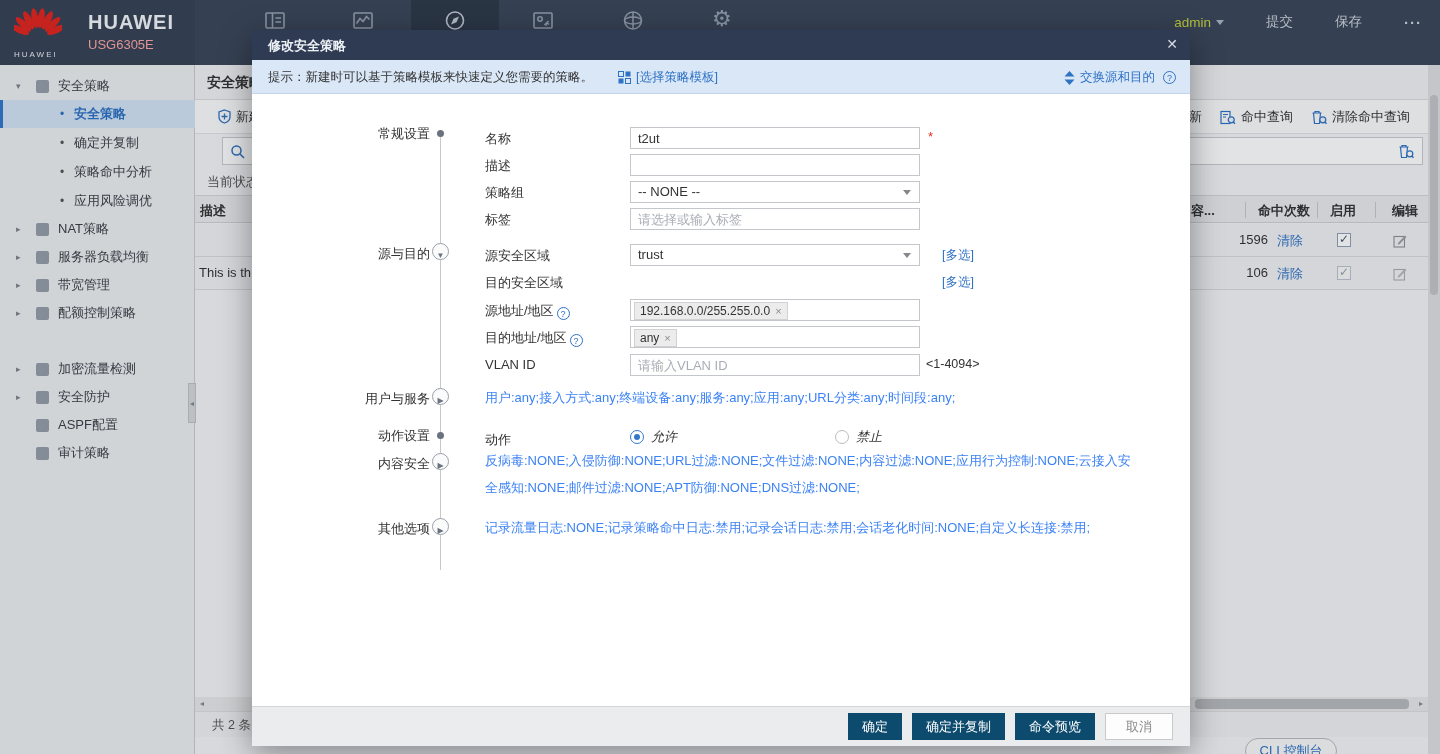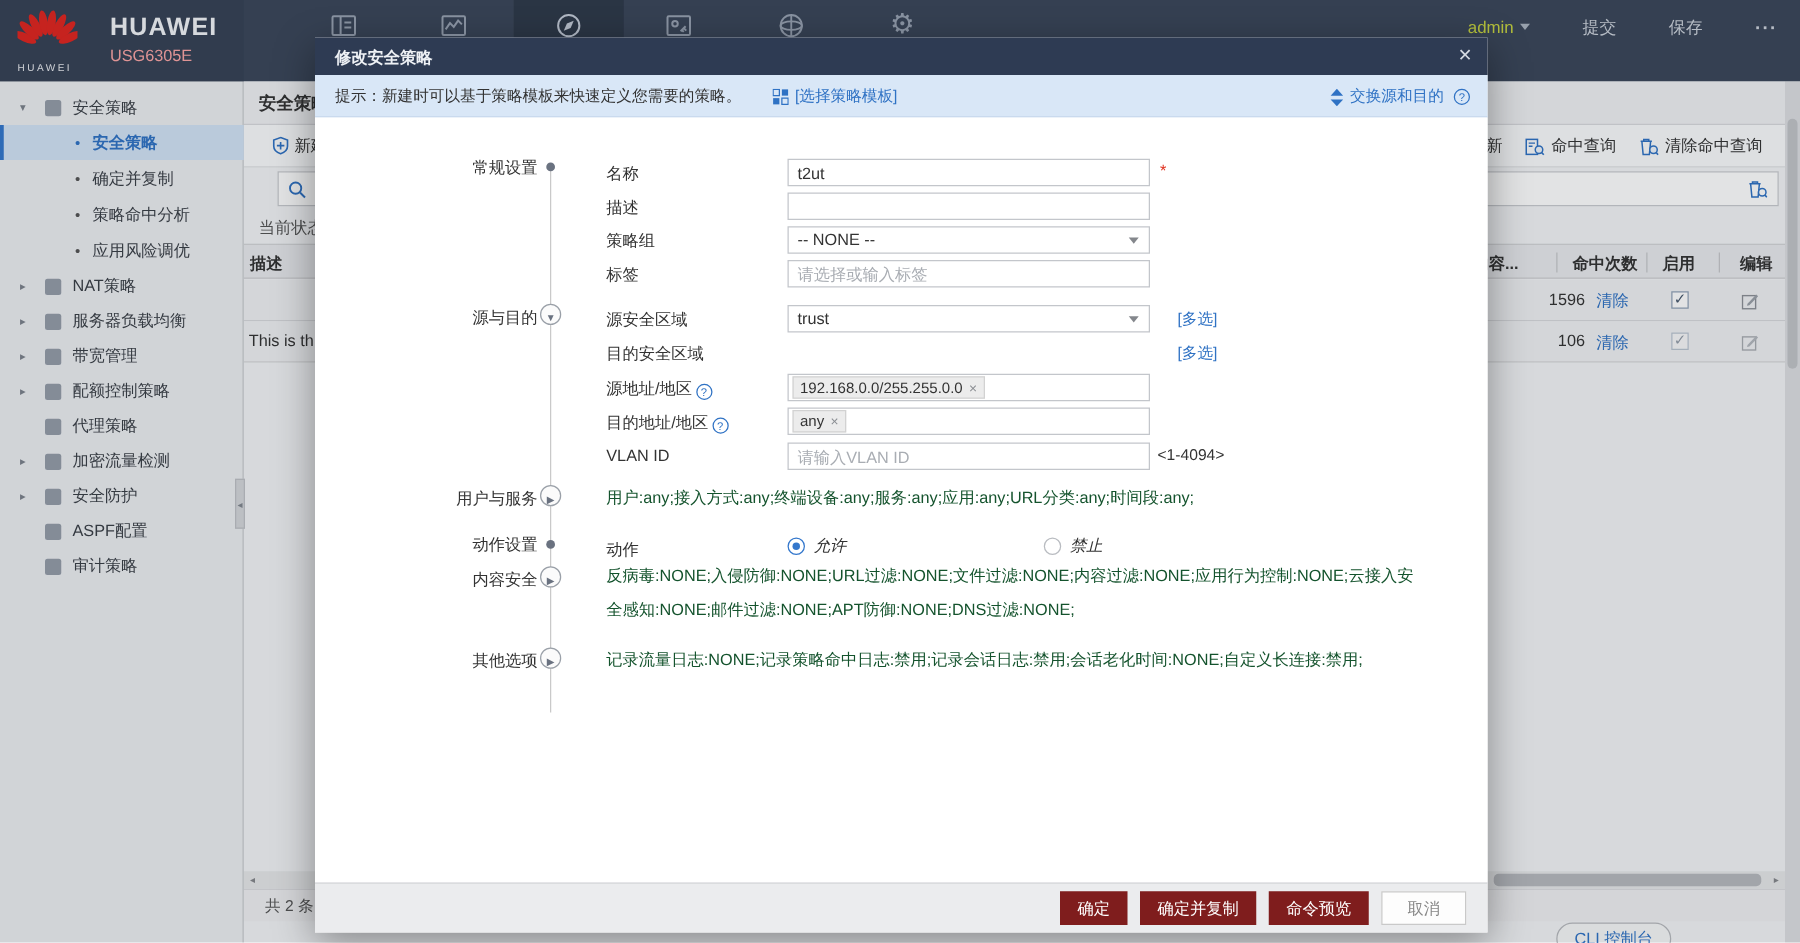--- a/index.html
+++ b/index.html
@@ -71,41 +71,41 @@
   .m-title { position:absolute; left:0; top:0; width:938px; height:30px; background:#2e3b53; }
   .m-title-text { position:absolute; left:16px; top:7px; font-size:13px; font-weight:bold; color:#eef1f5; }
   .m-close { position:absolute; right:12px; top:6px; font-size:14px; color:#d6dbe3; cursor:pointer; }
   .m-hint { position:absolute; left:0; top:30px; width:938px; height:34px; background:#d9e7f7; border-bottom:1px solid #c5d6ec; font-size:12.5px; }
   .m-hint-text { position:absolute; left:16px; top:9px; color:#333; }
   .m-hint-link { position:absolute; left:384px; top:9px; color:#2f72c4; cursor:pointer; }
   .m-swap { position:absolute; right:14px; top:9px; color:#2f72c4; display:flex; gap:5px; align-items:center; cursor:pointer; }
   .m-body { position:absolute; left:0; top:64px; width:938px; height:612px; background:#fff; }
   .m-foot { position:absolute; left:0; top:676px; width:938px; height:40px; background:#ebecee; border-top:1px solid #d5d6d9; display:flex; justify-content:flex-end; align-items:center; gap:10px; padding-right:17px; }
   .btn { height:27px; border:none; font-size:13px; cursor:pointer; font-family:inherit; }
-  .btn-blue { background:#7f1d1d; color:#fff; padding:0 14px;font-family:Liberation Mono, monospace; }
+  .btn-blue { background:#0c4a6e; color:#fff; padding:0 14px;font-family:Liberation Mono, monospace; }
   .btn-plain { background:#fdfdfd; border:1px solid #c9c9c9; color:#888; padding:0 20px; }
 
   .vline { position:absolute; left:188px; top:40px; width:1px; height:436px; background:#c9c9c9; }
   .slabel { position:absolute; left:28px; width:150px; text-align:right; font-size:13px; color:#333; white-space:nowrap; }
   .tdot { position:absolute; left:185px; width:7px; height:7px; border-radius:50%; background:#6a7280; }
   .tcirc { position:absolute; left:180px; width:17px; height:17px; border-radius:50%; border:1px solid #9aa0a8; background:#fbfbfb; text-align:center; }
   .tcirc span { font-size:8px; color:#6a7280; line-height:15px; }
   .flabel { position:absolute; left:233px; font-size:13px; color:#333; white-space:nowrap; }
   .ipt { position:absolute; left:378px; width:290px; height:22px; border:1px solid #c3c6cb; background:#fff; font-size:13px; color:#333; padding:0 7px; font-family:inherit; }
   .ipt::placeholder { color:#a9adb3; }
   .selbox { position:absolute; left:378px; width:290px; height:22px; border:1px solid #c3c6cb; background:#fff; font-size:13px; color:#333; line-height:20px; padding:0 7px; cursor:pointer; }
   .sel-arrow { position:absolute; right:8px; top:8px; width:0; height:0; border-left:4px solid transparent; border-right:4px solid transparent; border-top:5px solid #84878c; }
   .chipbox { position:absolute; left:378px; width:290px; height:22px; border:1px solid #c3c6cb; background:#fff; padding:1px 3px; }
   .chip { display:inline-block; background:#ececec; border:1px solid #d2d2d2; font-size:12px; color:#333; padding:1px 5px; white-space:nowrap; }
   .chip-x { color:#8a8d92; margin-left:5px; cursor:pointer; font-size:11px; }
   .star { position:absolute; left:676px; color:#e0301e; font-size:13px; }
   .mlink { position:absolute; left:690px; font-size:12.5px; color:#2f72c4; cursor:pointer; white-space:nowrap; }
   .fhint { position:absolute; left:674px; font-size:12.5px; color:#333; white-space:nowrap; }
   .help { display:inline-block; width:13px; height:13px; border:1px solid #2f72c4; border-radius:50%; color:#2f72c4; font-size:9px; line-height:12px; text-align:center; vertical-align:-2px; margin-left:3px; cursor:pointer; }
-  .summary { position:absolute; left:233px; font-size:13px; color:#14532d; line-height:27px; }
+  .summary { position:absolute; left:233px; font-size:13px; color:#3b82f6; line-height:27px; }
   .radio-row { position:absolute; display:flex; align-items:center; gap:7px; cursor:pointer;font-style:italic; }
   .rd { width:14px; height:14px; border-radius:50%; border:1px solid #b9bcc1; background:#fff; position:relative; }
   .rd.on { border-color:#3377cc; }
   .rd.on::after { content:""; position:absolute; left:3px; top:3px; width:6px; height:6px; border-radius:50%; background:#3377cc; }
   .rlabel { font-size:13px; color:#333; }
 </style>
 </head>
 <body>
 
 <div class="hdr">
@@ -207,24 +207,20 @@
   </div>
   <div class="sb-row" style="top:206px">
     <span class="sb-arrow">▸</span>
     <span class="sb-ico"></span>
     <span class="sb-label">带宽管理</span>
   </div>
   <div class="sb-row" style="top:234px">
     <span class="sb-arrow">▸</span>
     <span class="sb-ico"></span>
     <span class="sb-label">配额控制策略</span>
-  </div>
-  <div class="sb-row" style="top:262px">
-    <span class="sb-ico"></span>
-    <span class="sb-label">代理策略</span>
   </div>
   <div class="sb-row" style="top:290px">
     <span class="sb-arrow">▸</span>
     <span class="sb-ico"></span>
     <span class="sb-label">加密流量检测</span>
   </div>
   <div class="sb-row" style="top:318px">
     <span class="sb-arrow">▸</span>
     <span class="sb-ico"></span>
     <span class="sb-label">安全防护</span>

